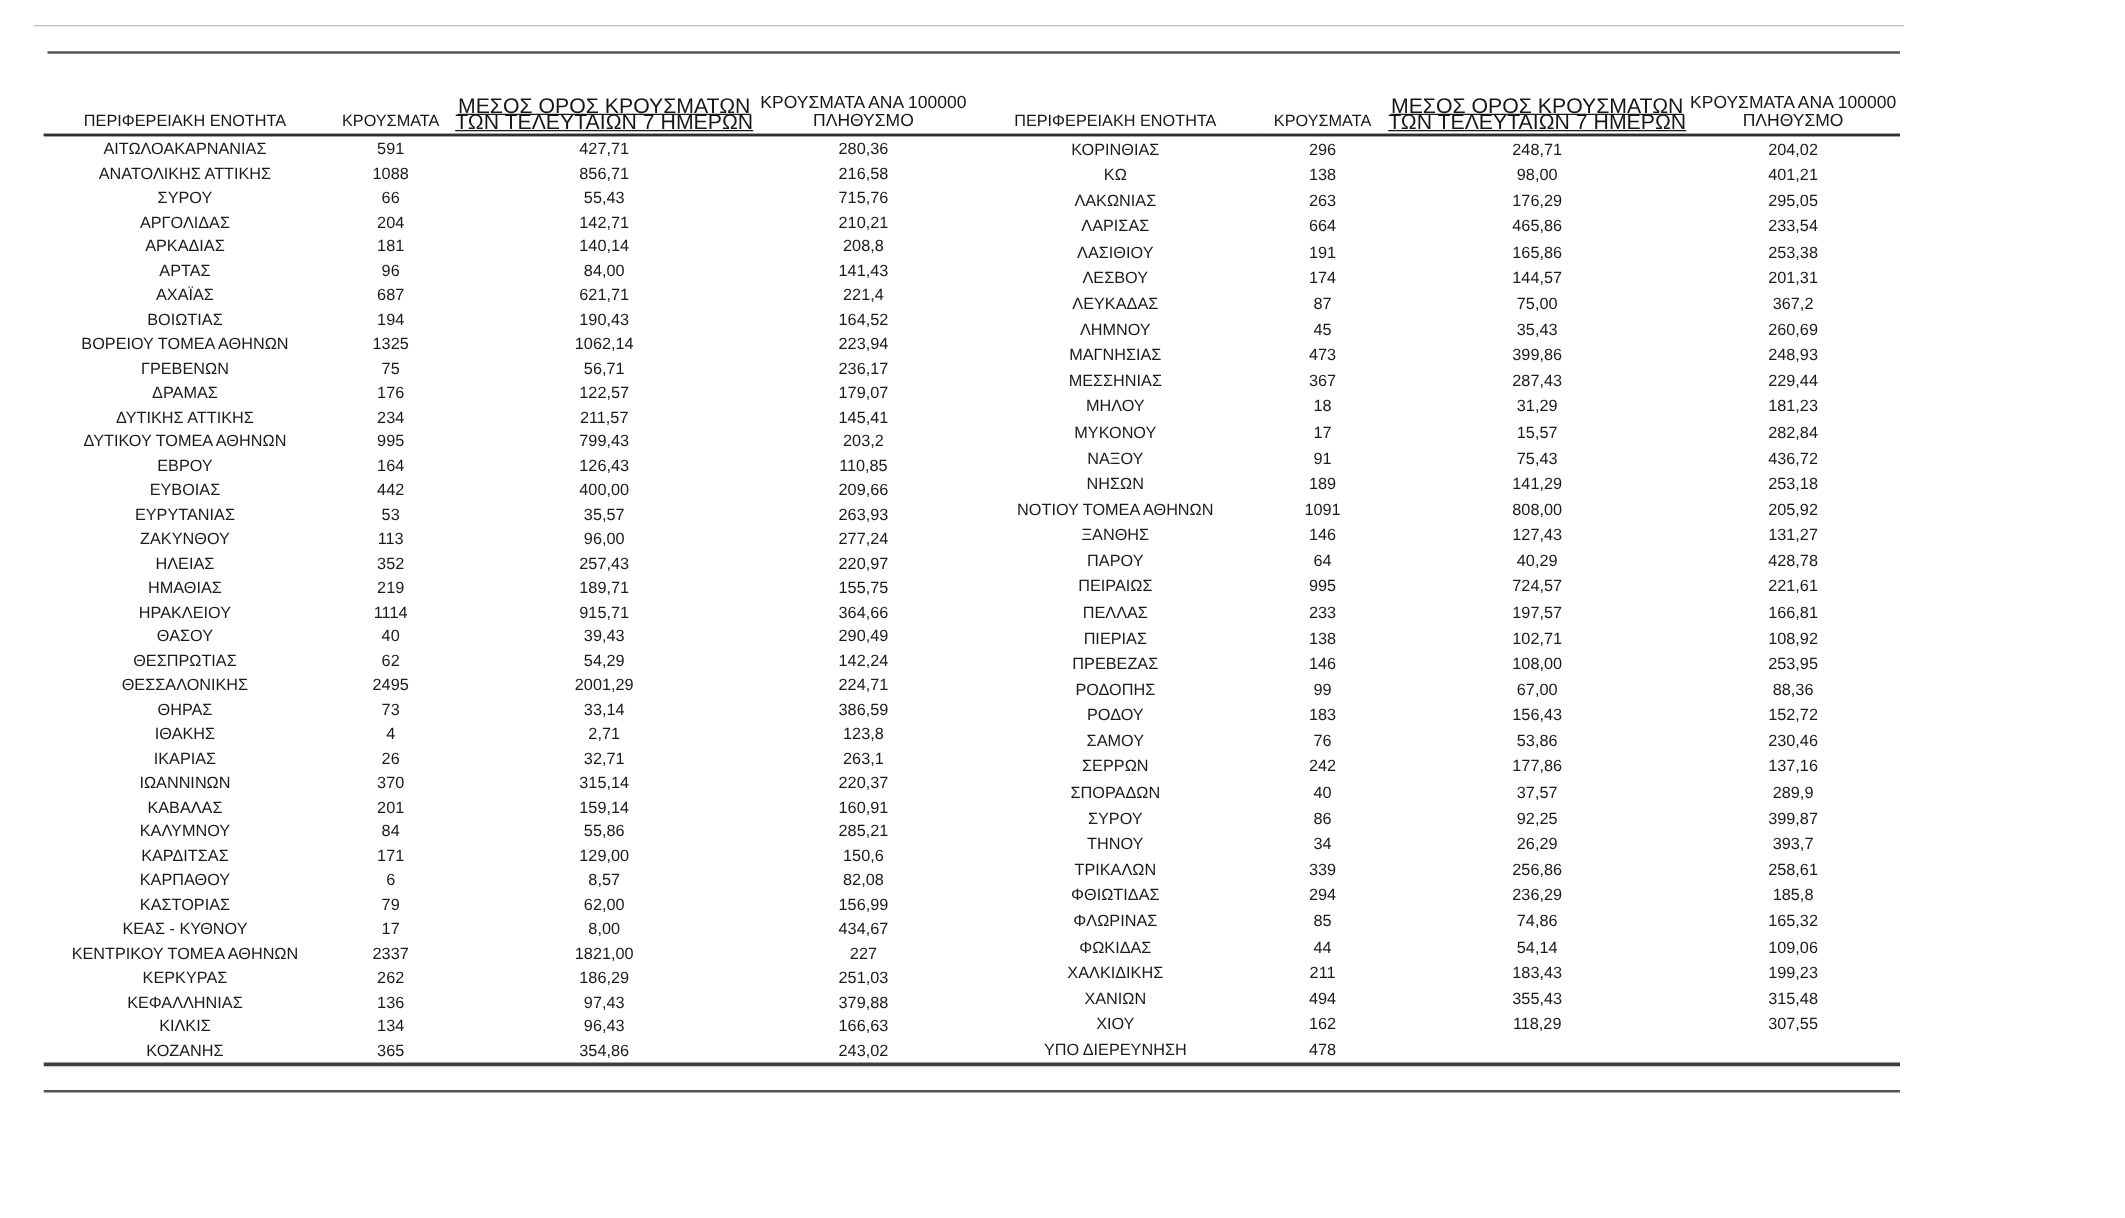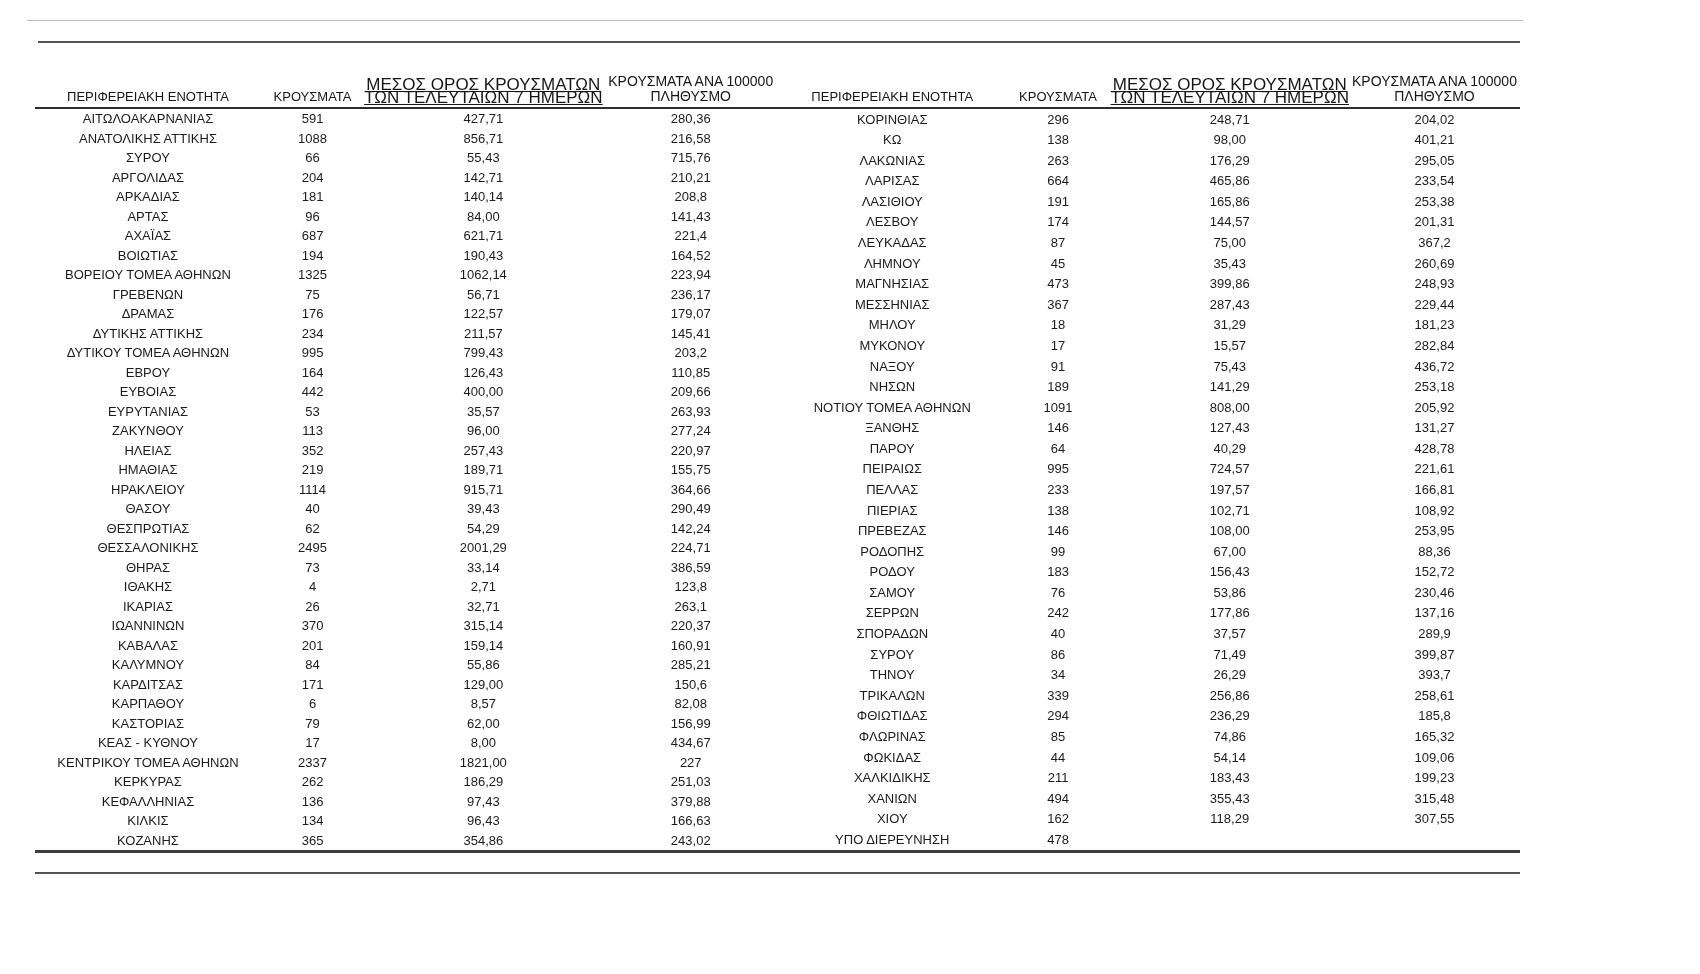--- a/index.html
+++ b/index.html
@@ -485,21 +485,21 @@
         </tr>
         <tr>
           <td>ΣΠΟΡΑΔΩΝ</td>
           <td>40</td>
           <td>37,57</td>
           <td>289,9</td>
         </tr>
         <tr>
           <td>ΣΥΡΟΥ</td>
           <td>86</td>
-          <td>71,49</td>
+          <td>92,25</td>
           <td>399,87</td>
         </tr>
         <tr>
           <td>ΤΗΝΟΥ</td>
           <td>34</td>
           <td>26,29</td>
           <td>393,7</td>
         </tr>
         <tr>
           <td>ΤΡΙΚΑΛΩΝ</td>

